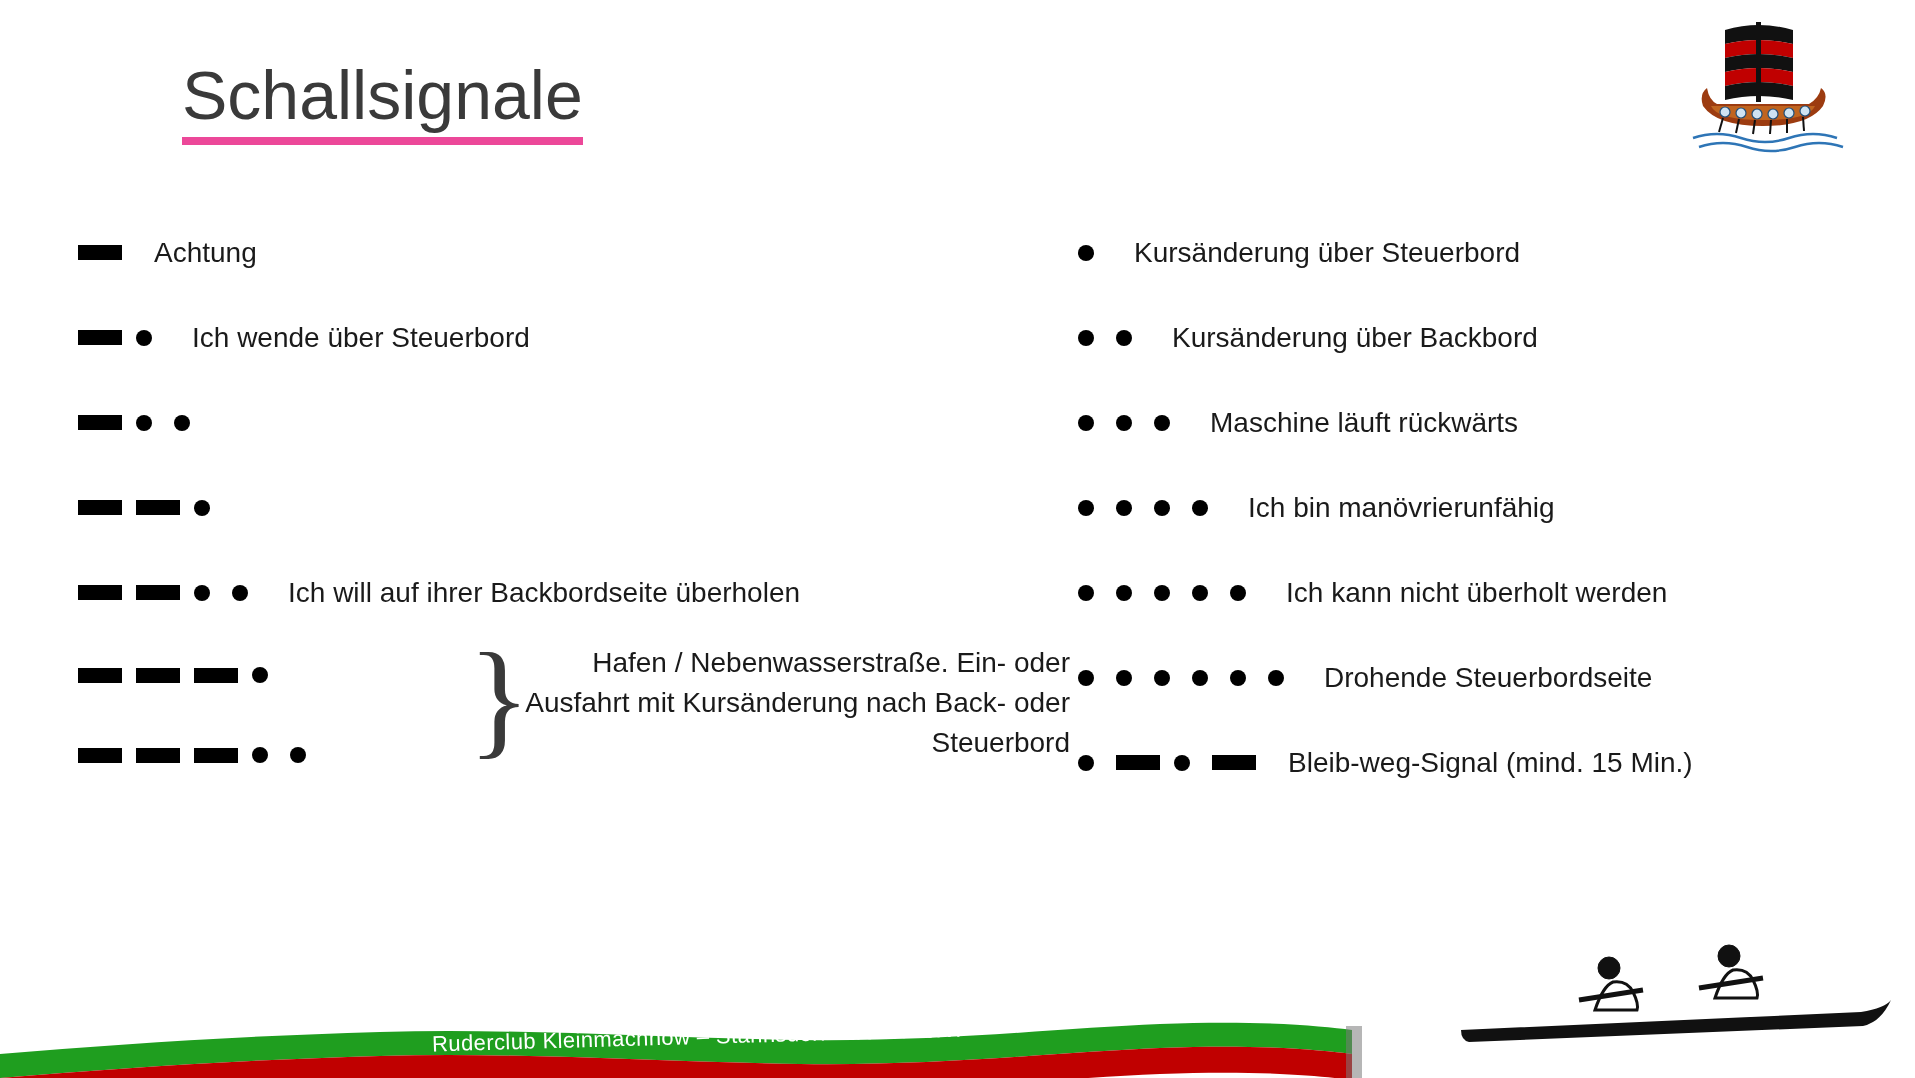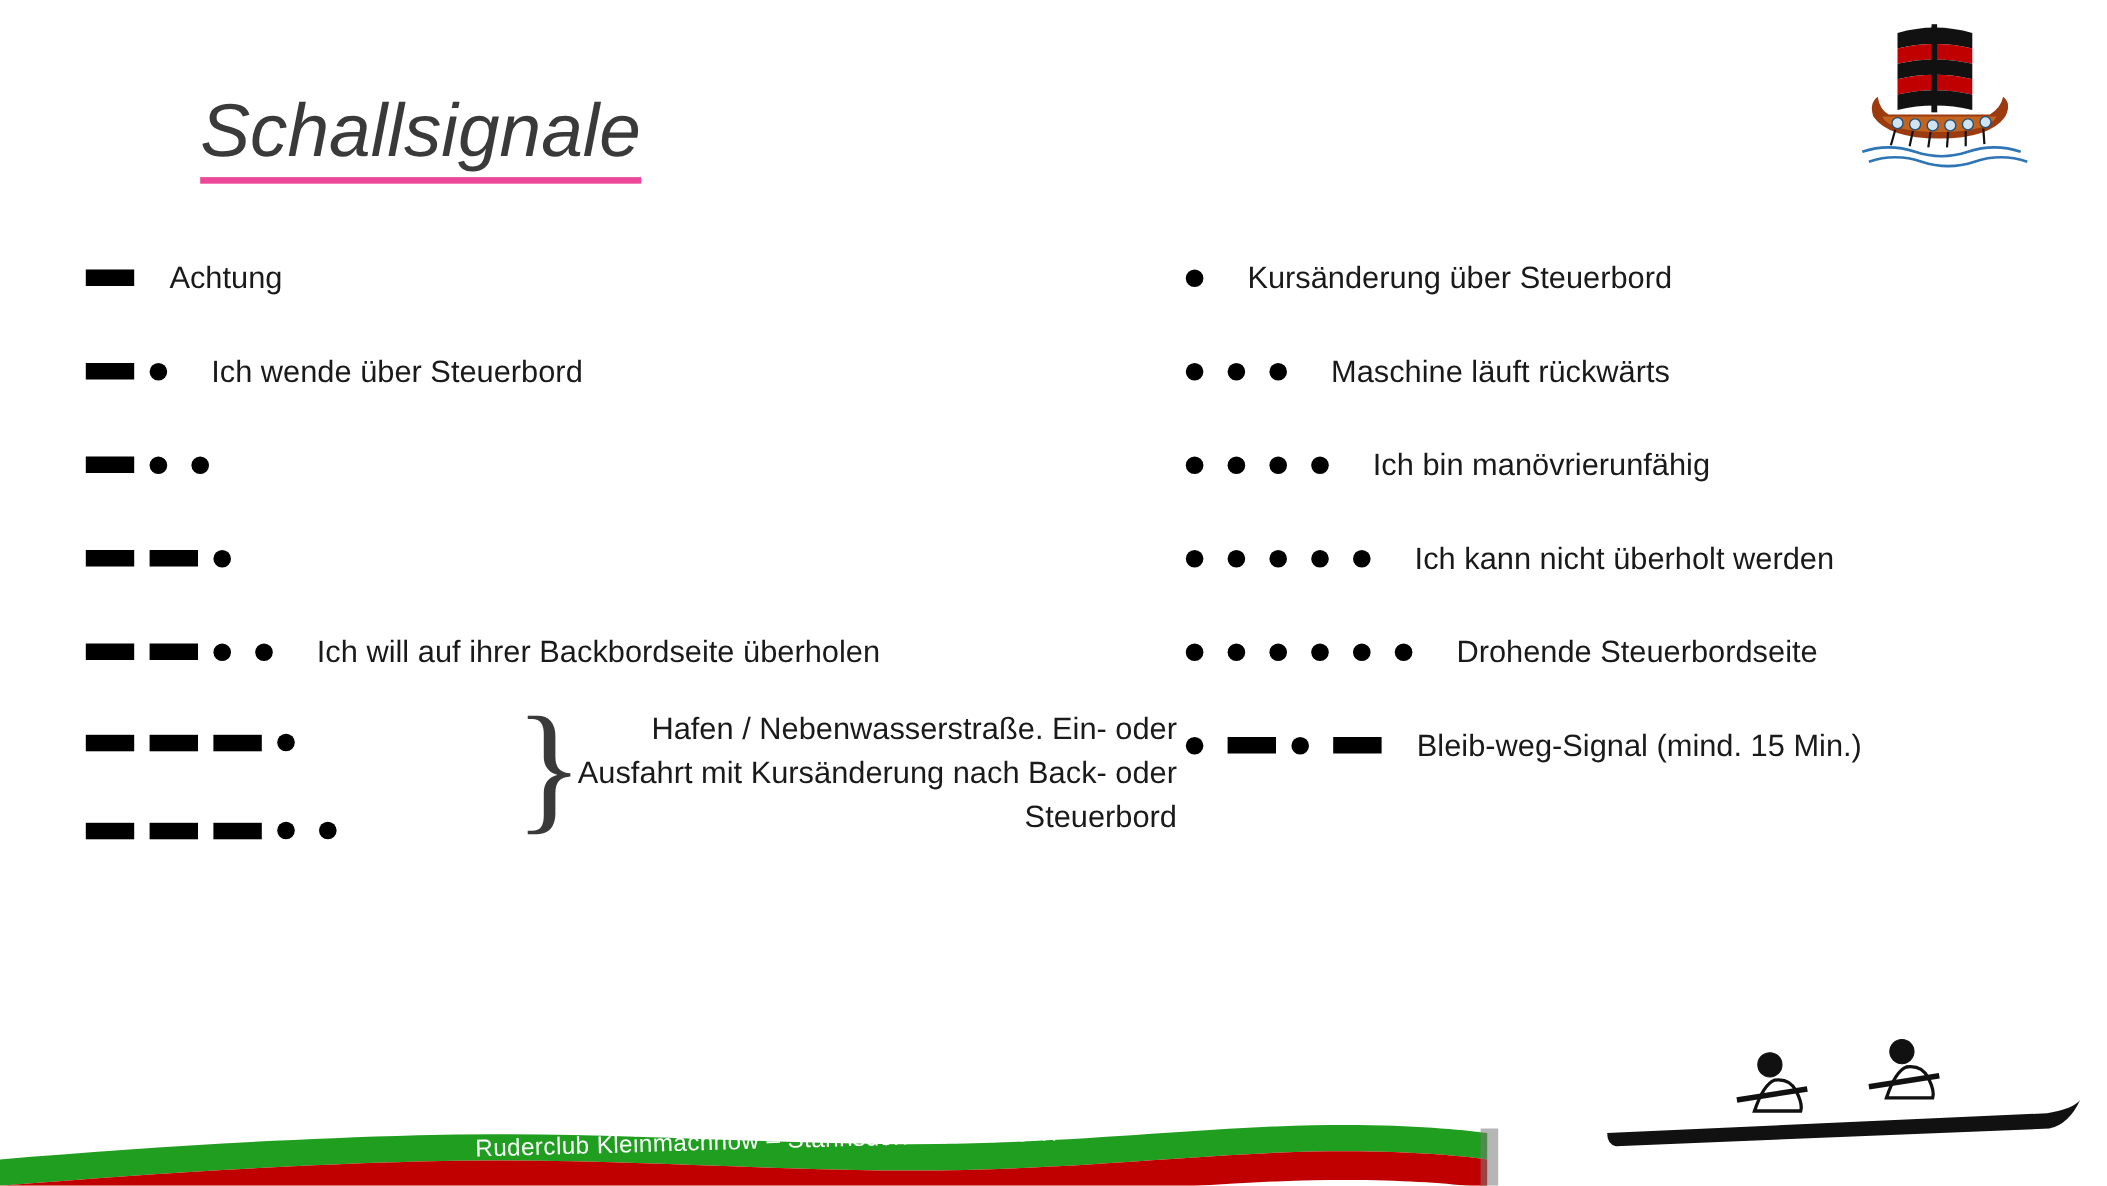--- a/index.html
+++ b/index.html
@@ -13,29 +13,28 @@
     position: relative;
     overflow: hidden;
     font-family: "Liberation Sans", sans-serif;
     color: #1a1a1a;
   }
 
   
   .slide-title {
     position: absolute;
     left: 182px;
-    top: 84px;
+    top: 60px;
     font-size: 68px;
     font-weight: 400;
     color: #3a3a3a;
     letter-spacing: 0px;
-    border-bottom: 6px solid #ec4899;
+    border-bottom: 8px solid #ec4899;
     padding-bottom: 6px;
     line-height: 1.05;
-    font-style: italic;
   }
 
   
   .viking-logo {
     position: absolute;
     right: 56px;
     top: 14px;
     width: 200px;
     height: 150px;
   }
@@ -255,20 +254,27 @@
 
 <div class="col col-right">
 
   <div class="sig-row">
     <div class="marks">
       <span class="dot"></span>
     </div>
     <div class="sig-label">Kursänderung über Steuerbord</div>
   </div>
 
+  <div class="sig-row">
+    <div class="marks">
+      <span class="dot"></span>
+      <span class="dot"></span>
+    </div>
+    <div class="sig-label">Kursänderung über Backbord</div>
+  </div>
 
   <div class="sig-row">
     <div class="marks">
       <span class="dot"></span>
       <span class="dot"></span>
       <span class="dot"></span>
     </div>
     <div class="sig-label">Maschine läuft rückwärts</div>
   </div>
 

